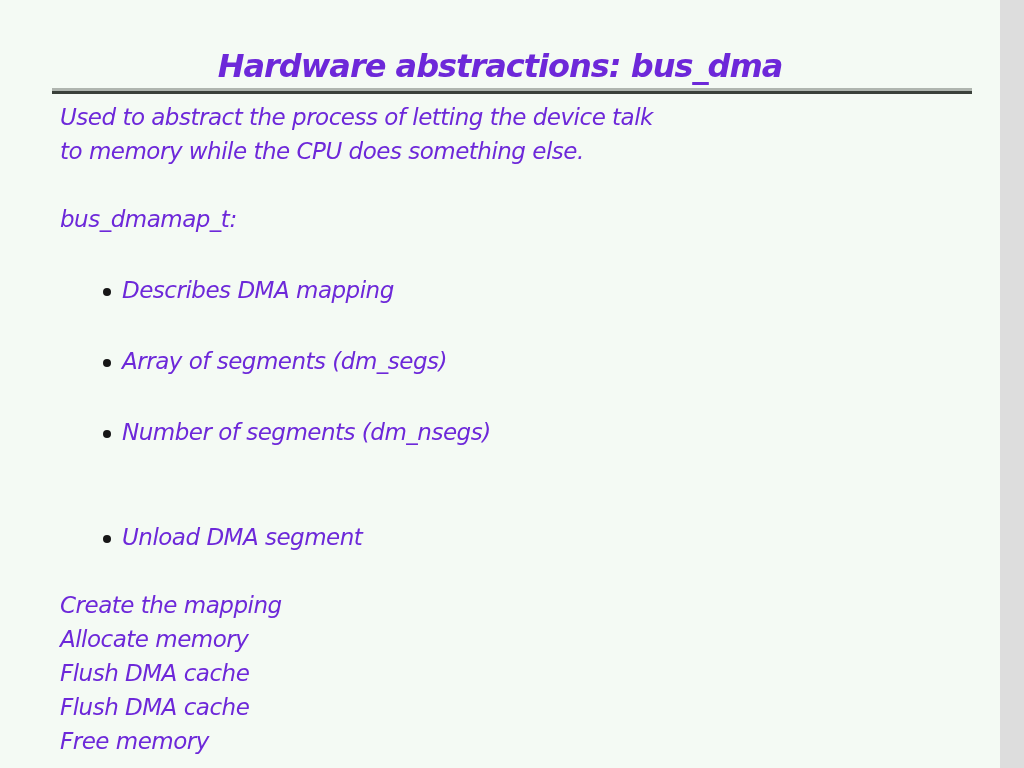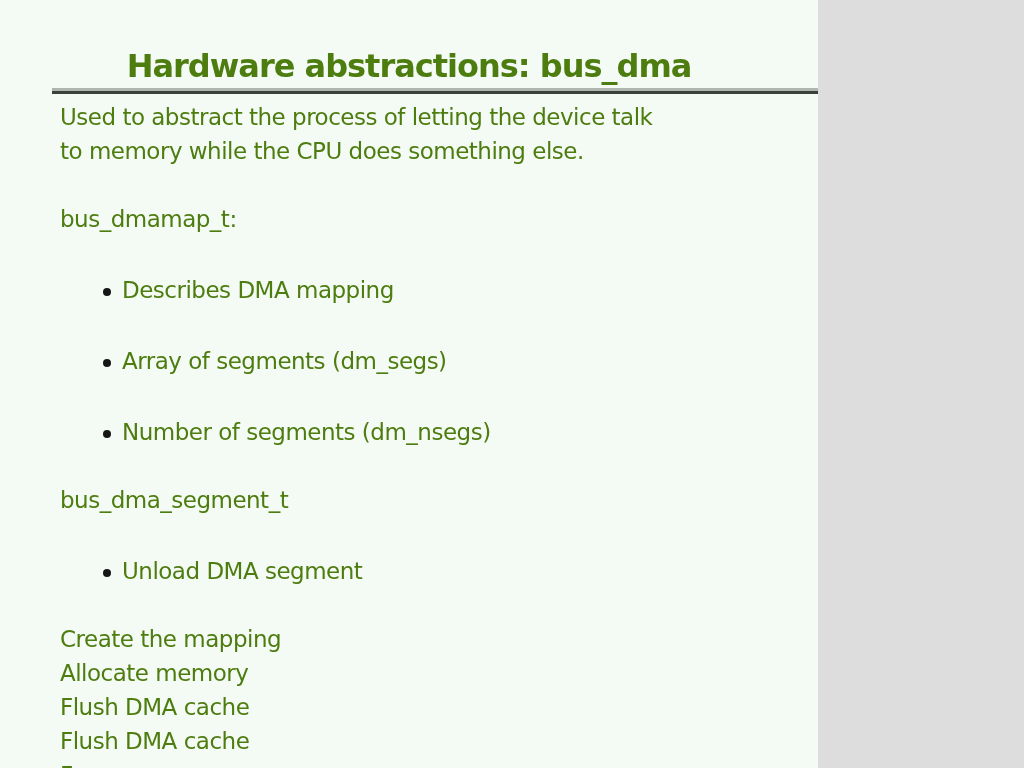--- a/index.html
+++ b/index.html
@@ -2,26 +2,27 @@
 <html><head>
 <meta charset="utf-8">
 <style>
   html, body {
     margin: 0;
     padding: 0;
     background: #dddddd;
   }
   .slide {
     position: relative;
-    width: 818px;
+    width: 1000px;
     height: 768px;
     background: #f4faf4;
     overflow: hidden;
     font-family: "DejaVu Sans", "Liberation Sans", sans-serif;
-    color: #4d7c0f;
+    color: #6d28d9;
+    font-style: italic;
   }
   .title {
     position: absolute;
     top: 46px;
     left: 0;
     width: 100%;
     text-align: center;
     font-size: 32px;
     font-weight: bold;
     letter-spacing: -1px;
@@ -101,21 +102,20 @@
     </div>
     <div class="bullet-line">
       <span class="bullet-dot"></span><span>Array of segments (dm_segs)</span>
     </div>
     <div class="bullet-line">
       <span class="bullet-dot"></span><span>Number of segments (dm_nsegs)</span>
     </div>
 
     <div class="spacer"></div>
 
-    <div class="line">bus_dma_segment_t</div>
     <div class="bullet-line">
       <span class="bullet-dot"></span><span>Unload DMA segment</span>
     </div>
 
     <div class="spacer"></div>
 
     <div class="line">Create the mapping</div>
     <div class="line">Allocate memory</div>
     <div class="line">Flush DMA cache</div>
     <div class="line">Flush DMA cache</div>

